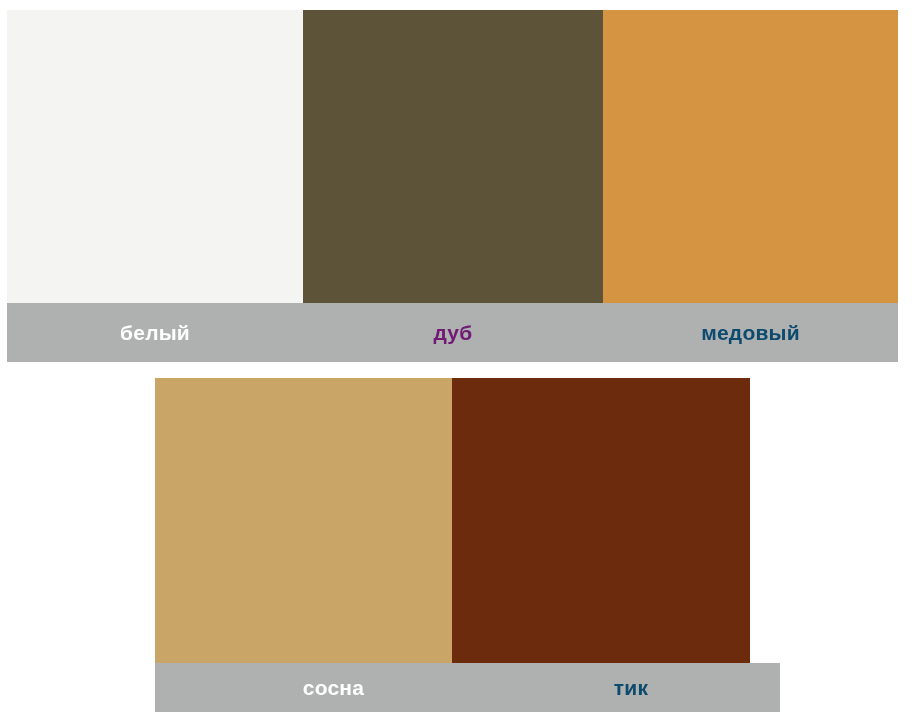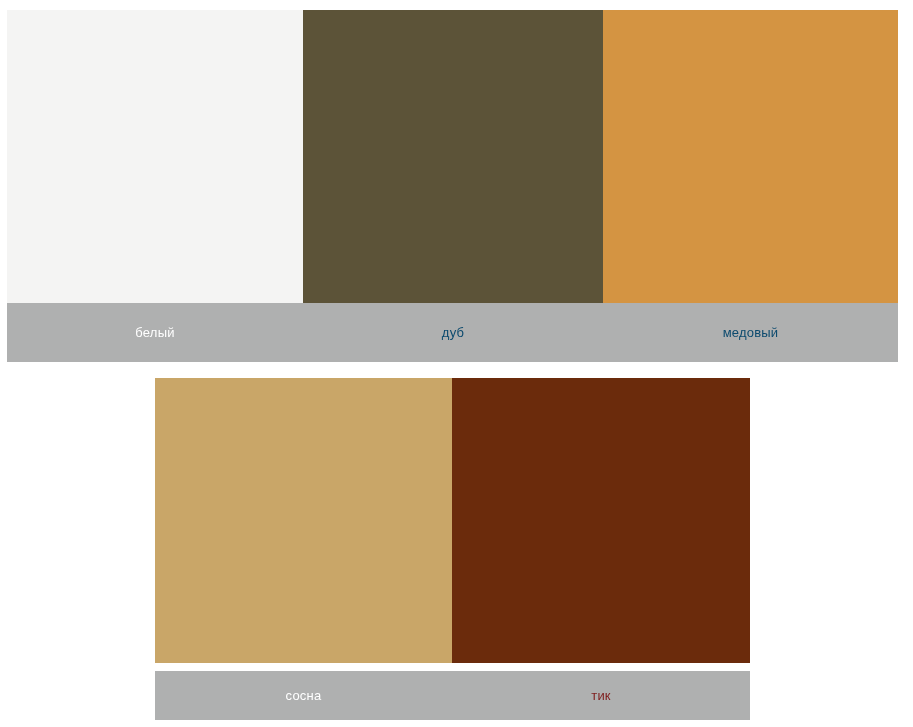--- a/index.html
+++ b/index.html
@@ -50,23 +50,23 @@
     flex-direction: row;
     background: #afb0b0;
     width: 100%;
   }
 
   .caption-cell {
     display: flex;
     align-items: center;
     justify-content: center;
     color: #ffffff;
-    font-size: 13px;
+    font-size: 21px;
     font-family: "Liberation Sans", sans-serif;
-    font-weight: 400;
+    font-weight: 700;
     letter-spacing: 0.2px;
     white-space: nowrap;
     height: 100%;
   }
 
   
   #group-top {
     left: 7px;
     top: 10px;
     width: 891px;
@@ -84,21 +84,21 @@
   #group-top .cap-medovyy   { width: 295px; }
 
   
   #group-bottom {
     left: 155px;
     top: 378px;
     width: 595px;
     height: 334px;
   }
   #group-bottom .swatch-strip { height: 285px; }
-  #group-bottom .caption-bar  { top: 293px; height: 49px; }
+  #group-bottom .caption-bar  { top: 285px; height: 49px; padding-left: 30px; }
 
   #group-bottom .tile-sosna { width: 297px; }
   #group-bottom .tile-tik   { width: 298px; }
 
   #group-bottom .cap-sosna  { width: 297px; }
   #group-bottom .cap-tik    { width: 298px; }
 </style>
 </head>
 <body>
 
@@ -107,33 +107,33 @@
   <div class="swatch-group" id="group-top">
 
     <div class="swatch-strip">
       <div class="swatch-tile tile-beliy" style="background: rgb(244, 244, 243);"></div>
       <div class="swatch-tile tile-dub" style="background: rgb(92, 83, 56);"></div>
       <div class="swatch-tile tile-medovyy" style="background: rgb(212, 148, 66);"></div>
     </div>
 
     <div class="caption-bar" style="background: rgb(175, 176, 176);">
       <div class="caption-cell cap-beliy" style="color: rgb(255, 255, 255);">белый</div>
-      <div class="caption-cell cap-dub" style="color: #0c4a6e; text-align: right;">дуб</div>
+      <div class="caption-cell cap-dub" style="color: #701a75; text-align: right;">дуб</div>
       <div class="caption-cell cap-medovyy" style="color: #0c4a6e;">медовый</div>
     </div>
 
   </div>
 
   <div class="swatch-group" id="group-bottom">
 
     <div class="swatch-strip">
       <div class="swatch-tile tile-sosna" style="background: rgb(201, 166, 104);"></div>
       <div class="swatch-tile tile-tik" style="background: rgb(107, 43, 12);"></div>
     </div>
 
     <div class="caption-bar" style="background: rgb(175, 176, 176);">
       <div class="caption-cell cap-sosna" style="color: rgb(255, 255, 255);">сосна</div>
-      <div class="caption-cell cap-tik" style="color: #7f1d1d;">тик</div>
+      <div class="caption-cell cap-tik" style="color: #0c4a6e;">тик</div>
     </div>
 
   </div>
 
 </div>
 
 </body></html>

